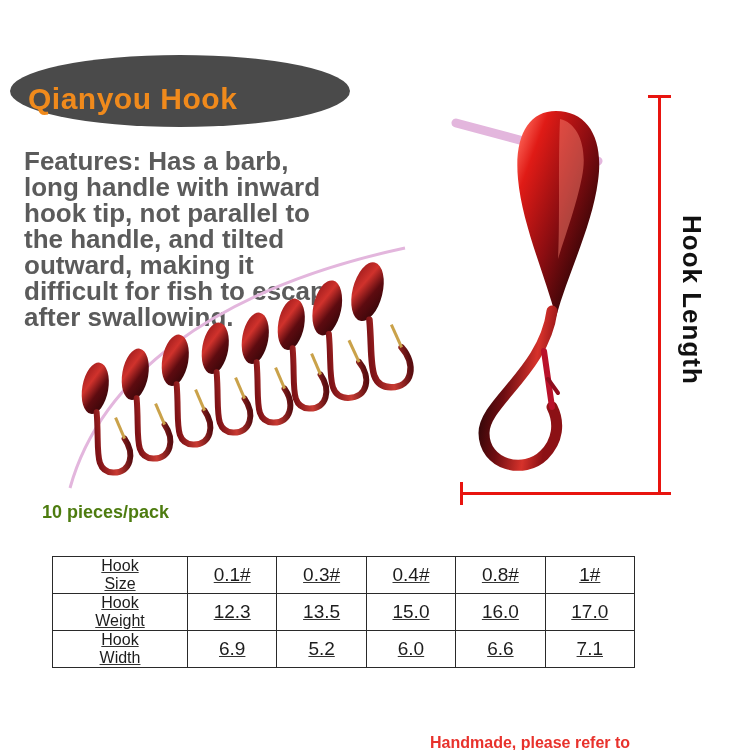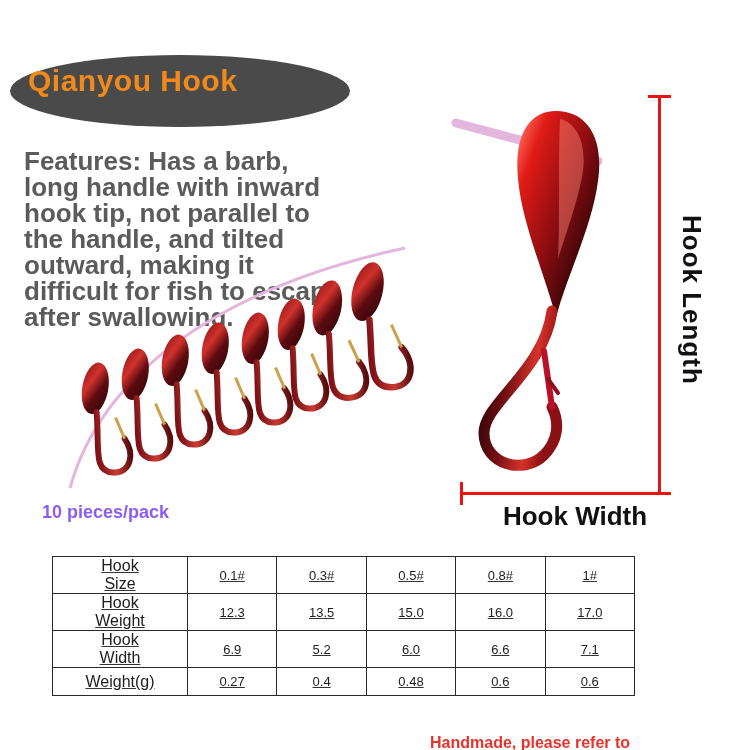--- a/index.html
+++ b/index.html
@@ -22,21 +22,21 @@
     left: 10px;
     top: 55px;
     width: 340px;
     height: 72px;
     background: #4a4a4a;
     border-radius: 170px / 36px;
   }
   .brand-text {
     position: absolute;
     left: 28px;
-    top: 64px;
+    top: 82px;
     font-size: 30px;
     font-weight: bold;
     color: #f08a1c;
     letter-spacing: 0.5px;
   }
 
   
   .features {
     position: absolute;
     left: 24px;
@@ -49,21 +49,21 @@
   }
 
   
   .pack-count {
     position: absolute;
     left: 42px;
     top: 500px;
     width: 180px;
     font-size: 18px;
     font-weight: bold;
-    color: #8b5cf6;
+    color: #4d7c0f;
     line-height: 24px;
   }
 
   
   .product-area {
     position: absolute;
     left: 430px;
     top: 95px;
     width: 300px;
     height: 420px;
@@ -159,21 +159,21 @@
     left: 52px;
     top: 556px;
     width: 583px;
     border-collapse: collapse;
     table-layout: fixed;
     text-decoration: underline;
   }
   .spec-table td {
     border: 1px solid #2a2a2a;
     text-align: center;
-    font-size: 13px;
+    font-size: 19px;
     color: #1d1d1d;
     height: 27px;
     padding: 0 2px;
     vertical-align: middle;
     overflow: visible;
     white-space: nowrap;
   }
   .spec-table td.rowhead {
     width: 130px;
     font-size: 16px;
@@ -316,35 +316,34 @@
     </svg>
   </div>
 
   <div class="v-line"></div>
   <div class="v-cap-top"></div>
   <div class="v-cap-bottom"></div>
   <div class="h-line"></div>
   <div class="h-cap-left"></div>
 
   <div class="hook-length-label">Hook Length</div>
-  <div class="hook-width-label">Hook Width</div>
 </div>
 
 <table class="spec-table">
   <tbody>
     <tr>
       <td class="rowhead">
         <span class="rowhead-stack">
           <span>Hook</span>
           <span>Size</span>
         </span>
       </td>
       <td>0.1#</td>
       <td>0.3#</td>
-      <td>0.5#</td>
+      <td>0.4#</td>
       <td>0.8#</td>
       <td>1#</td>
     </tr>
     <tr>
       <td class="rowhead">
         <span class="rowhead-stack">
           <span>Hook</span>
           <span>Weight</span>
         </span>
       </td>
@@ -360,28 +359,16 @@
           <span>Hook</span>
           <span>Width</span>
         </span>
       </td>
       <td>6.9</td>
       <td>5.2</td>
       <td>6.0</td>
       <td>6.6</td>
       <td>7.1</td>
     </tr>
-    <tr>
-      <td class="rowhead">
-        <span class="rowhead-stack">
-          <span>Weight(g)</span>
-        </span>
-      </td>
-      <td>0.27</td>
-      <td>0.4</td>
-      <td>0.48</td>
-      <td>0.6</td>
-      <td>0.6</td>
-    </tr>
   </tbody>
 </table>
 
 <div class="footnote">Handmade, please refer to</div>
 
 </body></html>

